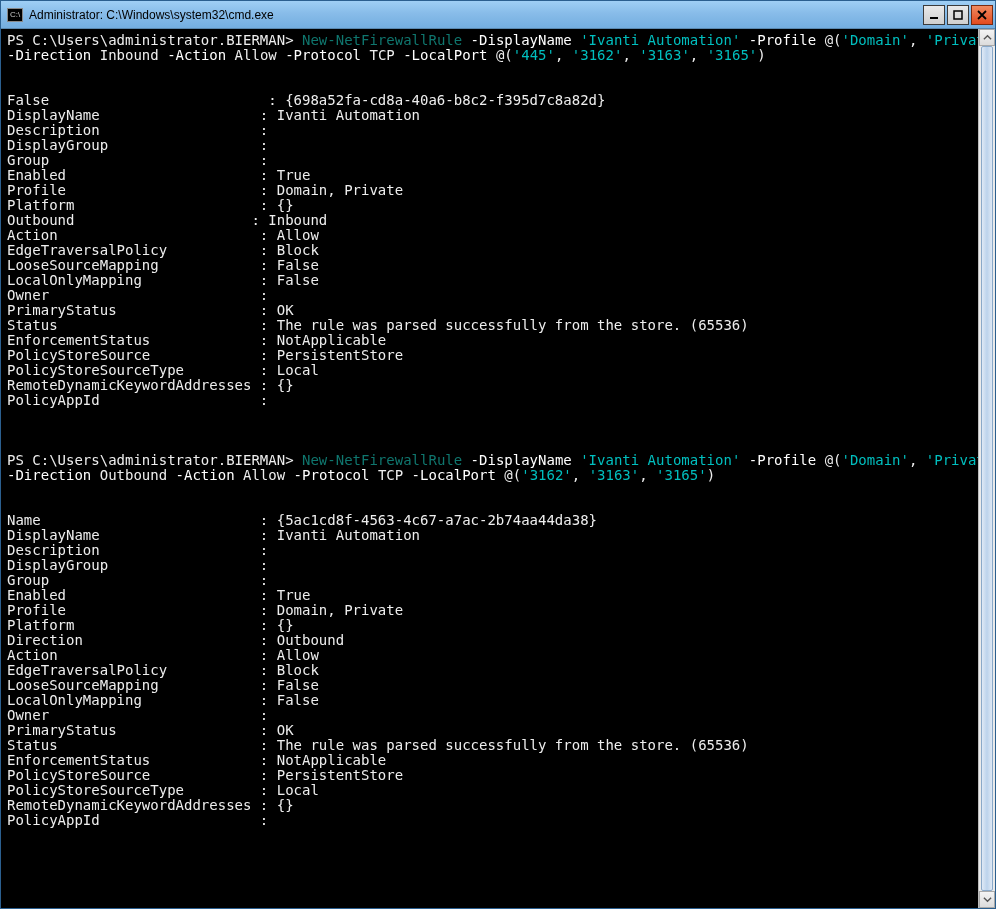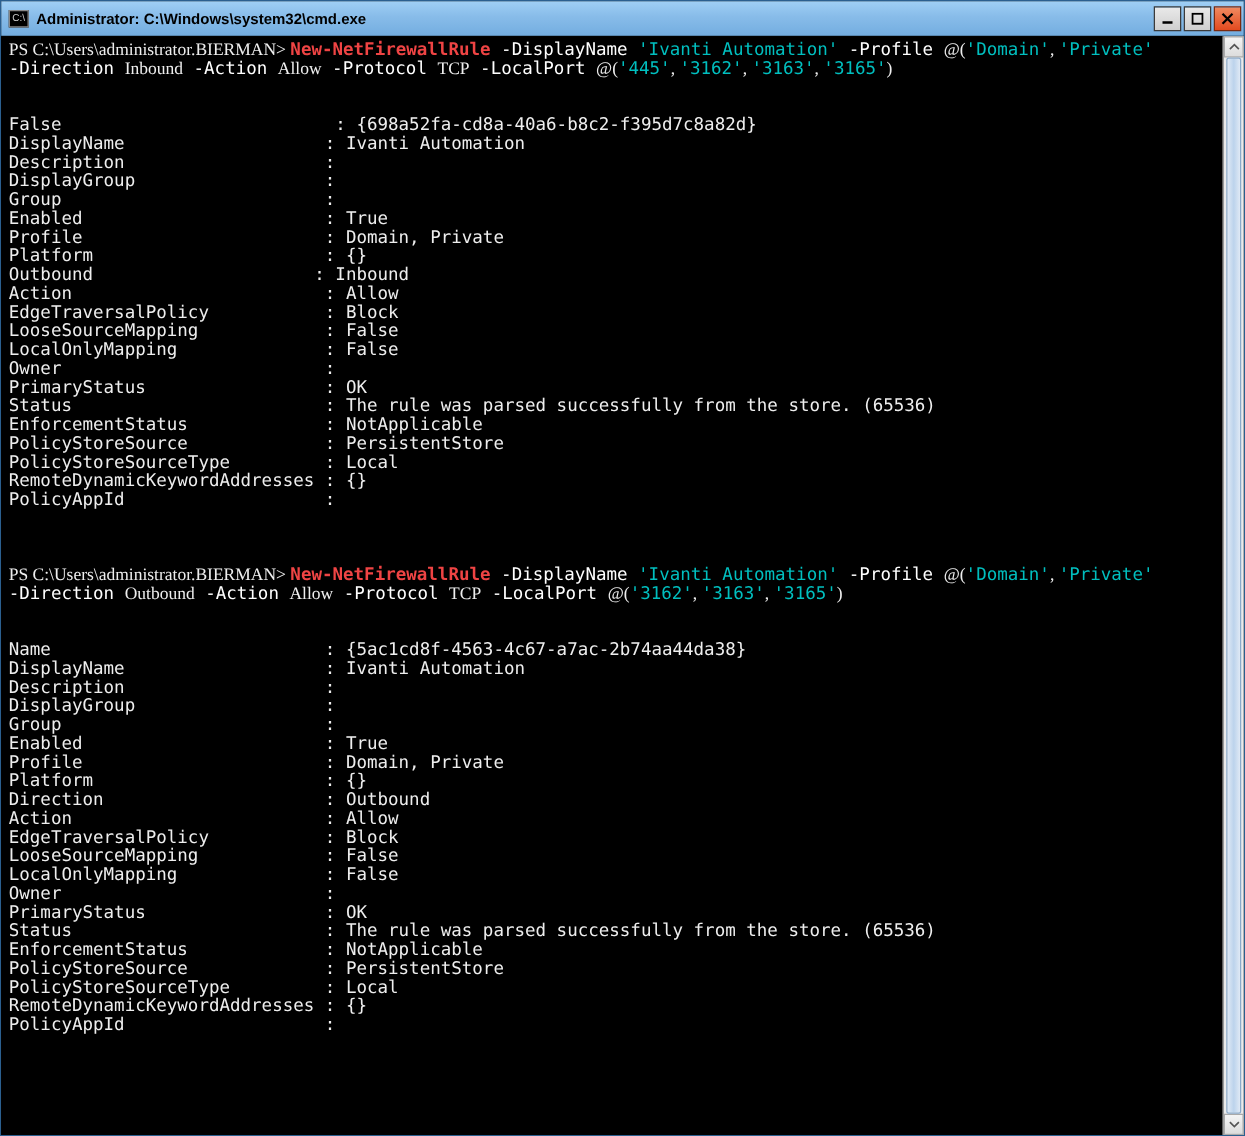--- a/index.html
+++ b/index.html
@@ -1,34 +1,34 @@
 <!DOCTYPE html>
 <html><head>
 <meta charset="utf-8">
 <style>
   * { margin: 0; padding: 0; box-sizing: border-box; }
   html, body { width: 996px; height: 909px; font-family: "Segoe UI", Tahoma, sans-serif; background: #4a7aa5; overflow: hidden; }
   .window { width: 996px; height: 909px; border: 1px solid #2b5f8f; background: #000; display: flex; flex-direction: column; }
   .titlebar { height: 28px; background: linear-gradient(#9fcff5,#88bce9 45%,#74aee0); display: flex; align-items: center; padding: 0 2px 0 6px; border-bottom: 1px solid #5a88b0; }
   .titlebar .app-icon { width: 16px; height: 14px; background: #000; border: 1px solid #888; display: inline-flex; align-items: center; justify-content: center; margin-right: 6px; font-size: 8px; color:#ccc; line-height:1; }
-  .titlebar .title { font-size: 12px; color: #000; flex: 1; white-space: nowrap; overflow: hidden; font-weight: bold; }
+  .titlebar .title { font-size: 12px; color: #000; flex: 1; white-space: nowrap; overflow: hidden; }
   .winbtns { display: flex; gap: 2px; }
   .winbtn { width: 22px; height: 20px; border: 1px solid #3b3b3b; background: linear-gradient(#e9e9e9,#cfcfcf); display: flex; align-items: center; justify-content: center; font-size: 11px; color:#000; }
   .winbtn.close { background: linear-gradient(#f08a60,#e24a1f); color:#000; border-color:#7a2a10; }
   .winbtn svg { width:10px; height:10px; }
   .term-wrap { flex:1; display:flex; background:#000; }
   .terminal { flex:1; background:#000; color:#ccc; font-family: Consolas, "Lucida Console", monospace; font-size: 14px; line-height: 15px; padding: 4px 2px 4px 6px; white-space: pre; overflow: hidden; }
   .scrollbar { width:17px; background: linear-gradient(90deg,#e9e9e9,#f5f5f5,#e9e9e9); border-left:1px solid #bcbcbc; display:flex; flex-direction:column; }
   .sb-btn { height:17px; background:linear-gradient(#f4f4f4,#dcdcdc); border:1px solid #a9a9a9; display:flex; align-items:center; justify-content:center; }
   .sb-track { flex:1; position:relative; }
   .sb-thumb { position:absolute; left:2px; right:2px; top:0; height:100%; background:linear-gradient(90deg,#dfe9f5,#bcd3ec,#dfe9f5); border:1px solid #8aa9c9; border-radius:2px; }
   
-  .c-white  { color:#eeeeee;font-family:Liberation Serif, serif; }
+  .c-white  { color:#eeeeee; }
   .c-gray   { color:#ffffff; }
-  .c-yellow { color:#ef4444;font-weight:bold; }
+  .c-yellow { color:#0f766e; }
   .c-cyan   { color:#00bfbf;margin-top:47px; }
   .kvlabel { color:#eeeeee; }
 </style>
 </head>
 <body>
 
 <div class="window">
   <div class="titlebar">
     <span class="app-icon">C:\</span>
     <span class="title">Administrator: C:\Windows\system32\cmd.exe</span>

